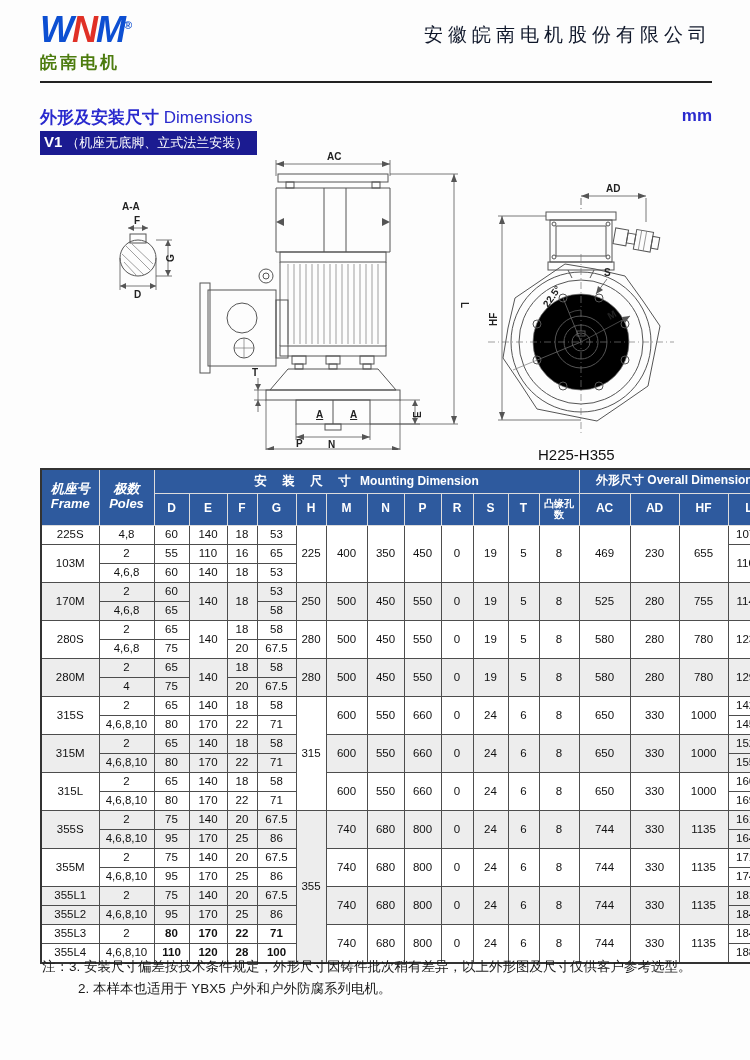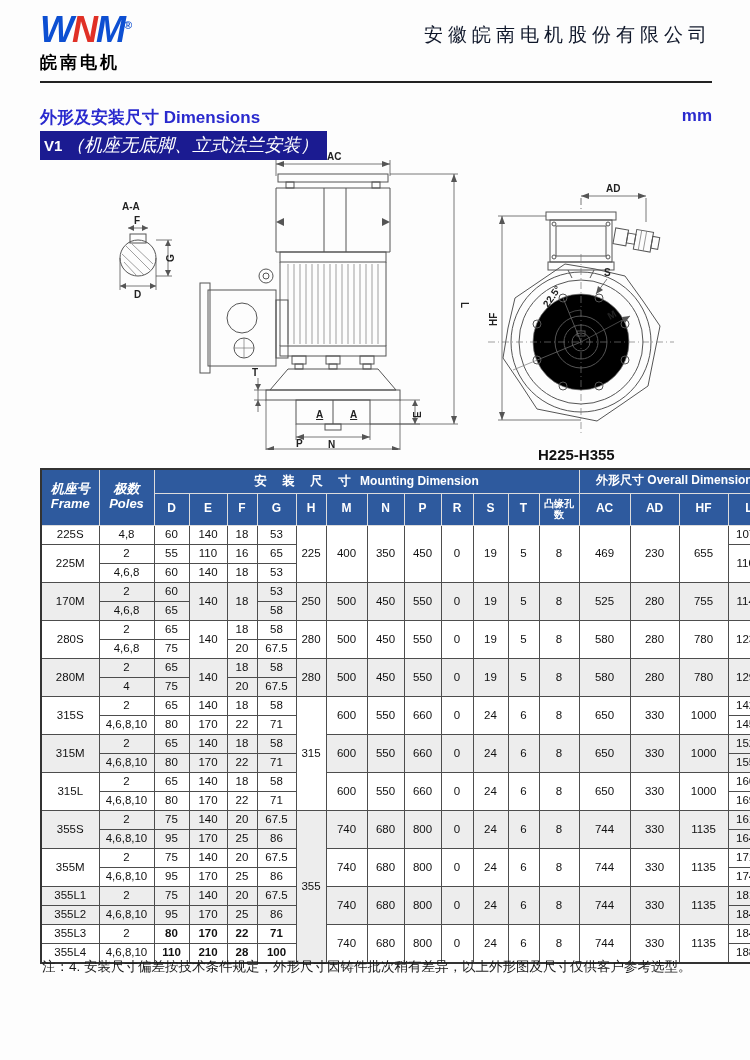--- a/index.html
+++ b/index.html
@@ -3,37 +3,37 @@
 <meta charset="utf-8">
 <style>
   html,body{margin:0;padding:0;background:#fff;}
   .page{position:relative;width:750px;height:1060px;background:#fdfdfd;overflow:hidden;
         font-family:"Liberation Sans",sans-serif;color:#111;}
   
   .logo{position:absolute;left:40px;top:12px;}
   .wnm{font-style:italic;font-weight:bold;font-size:36px;line-height:1;letter-spacing:-2px;text-align:center;}
   .wnm .b{color:#0d4fd2;} .wnm .r{color:#e03026;}
   .wnm sup{font-size:11px;font-style:normal;color:#0d4fd2;letter-spacing:0;}
-  .logo-sub{font-size:17px;font-weight:bold;letter-spacing:3px;color:#000000;margin-top:3px;}
+  .logo-sub{font-size:17px;font-weight:bold;letter-spacing:3px;color:#4d7c0f;margin-top:3px;}
   .company{position:absolute;right:38px;top:22px;color:#0f172a;font-size:19px;letter-spacing:5px;}
   .rule{position:absolute;left:40px;top:81px;width:672px;height:2px;background:#222;}
   
   .sec{position:absolute;left:40px;top:106px;width:672px;display:flex;justify-content:space-between;
        color:#2a2ace;font-size:17px;font-weight:bold;}
-  .sec .en{font-weight:bold;}
+  .sec .en{font-weight:normal;}
   .v1{position:absolute;left:40px;top:131px;background:#1b1b91;color:#fff;font-size:14px;
       padding:2px 9px 3px 4px;white-space:nowrap;}
   .v1 .code{font-weight:bold;font-size:15px;}
-  .v1 .kai{font-style:italic;font-size:18px;}
+  .v1 .kai{font-size:13px;}
   
   .drawings{position:absolute;left:0;top:150px;width:750px;height:318px;}
   .drawings svg{position:absolute;}
   .dleft{left:28px;top:0;}
   .dright{left:468px;top:6px;}
-  .hrange{position:absolute;left:538px;top:296px;font-weight:bold;font-size:15px;color:#111;}
+  .hrange{position:absolute;left:538px;top:296px;font-weight:normal;font-size:15px;color:#111;}
   .ln{stroke:#555;fill:none;stroke-width:1;}
   .thin{stroke:#777;stroke-width:.7;}
   .dash{stroke-dasharray:7 3 1 3;}
   .dim{stroke:#555;stroke-width:.8;fill:none;}
   .lbl{fill:#222;font-size:10px;font-weight:bold;font-family:"Liberation Sans",sans-serif;}
   .fill{fill:#555;stroke:none;}
   
   table.dims{position:absolute;left:40px;top:468px;width:672px;border-collapse:collapse;
              table-layout:fixed;border:2px solid #333;}
   table.dims th{background:#2e5a9e;color:#fff;border:1px solid #dcdcdc;font-weight:bold;
@@ -345,21 +345,21 @@
         <td rowspan="3">0</td>
         <td rowspan="3">19</td>
         <td rowspan="3">5</td>
         <td rowspan="3">8</td>
         <td rowspan="3">469</td>
         <td rowspan="3">230</td>
         <td rowspan="3">655</td>
         <td>1075</td>
       </tr>
       <tr>
-        <td rowspan="2">225M</td>
+        <td rowspan="2">103M</td>
         <td>2</td>
         <td>55</td>
         <td>110</td>
         <td>16</td>
         <td>65</td>
         <td rowspan="2">1105</td>
       </tr>
       <tr>
         <td>4,6,8</td>
         <td>60</td>
@@ -625,25 +625,26 @@
         <td rowspan="2">8</td>
         <td rowspan="2">744</td>
         <td rowspan="2">330</td>
         <td rowspan="2">1135</td>
         <td>1840</td>
       </tr>
       <tr>
         <td>355L4</td>
         <td>4,6,8,10</td>
         <td class="bold">110</td>
-        <td class="bold">210</td>
+        <td class="bold">120</td>
         <td class="bold">28</td>
         <td class="bold">100</td>
         <td class="hl">1880</td>
       </tr>
     </tbody>
   </table>
 
   <div class="notes">
-    <div class="l1">注：4. 安装尺寸偏差按技术条件规定，外形尺寸因铸件批次稍有差异，以上外形图及尺寸仅供客户参考选型。</div>
+    <div class="l1">注：3. 安装尺寸偏差按技术条件规定，外形尺寸因铸件批次稍有差异，以上外形图及尺寸仅供客户参考选型。</div>
+    <div class="l2">2. 本样本也适用于 YBX5 户外和户外防腐系列电机。</div>
   </div>
 
 </div>
 
 </body></html>

